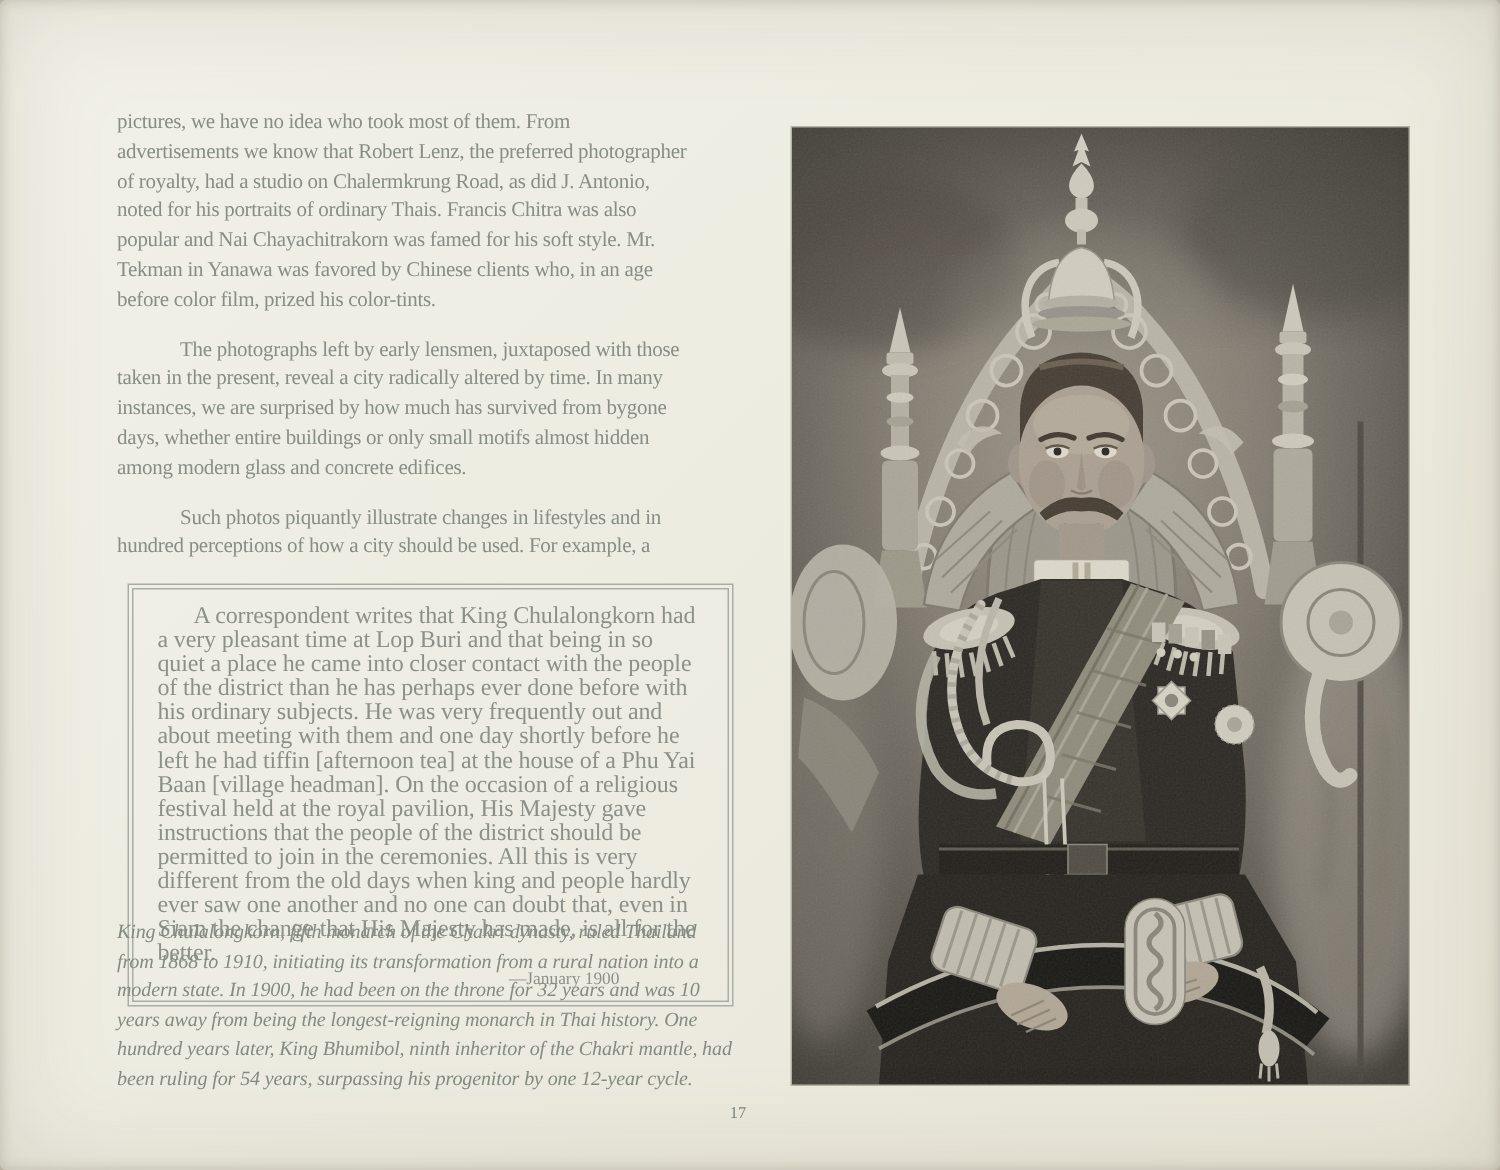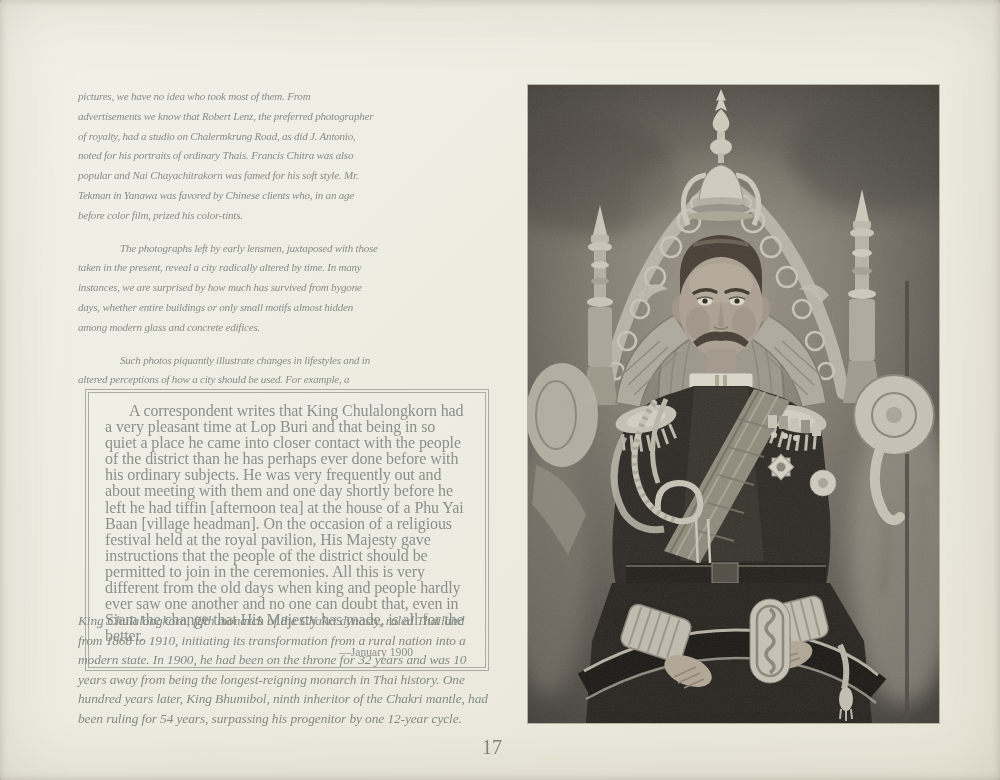--- a/index.html
+++ b/index.html
@@ -12,40 +12,40 @@
     position:absolute; inset:0;
     background: linear-gradient(135deg, #f2f1e8 0%, #edece1 45%, #e9e6d8 100%);
     border-radius:4px;
   }
   .page::after {
     content:""; position:absolute; inset:0; pointer-events:none;
     box-shadow: inset 0 0 70px rgba(130,120,95,0.20), inset 0 0 9px rgba(100,95,80,0.28);
     border-radius:4px;
   }
   .body-text {
-    position:absolute; left:78px; top:87px; width:470px;
-    color:#878e86; font-size:11px; line-height:19.8px; letter-spacing:-0.2px;font-style:italic;
+    position:absolute; left:78px; top:72px; width:470px;
+    color:#878e86; font-size:14px; line-height:19.8px; letter-spacing:-0.2px;
   }
   .para { white-space:pre-line; margin:0 0 13px 0; }
   .para.indent { text-indent:42px; }
   .quote-box {
     position:absolute; left:85px; top:389px; width:404px; box-sizing:border-box;
     border:4px double #a9aea5; padding:10px 16px 8px 16px; color:#8b9189;
     background:rgba(255,255,255,0.08);
   }
   .quote-text { font-size:16px; line-height:16.1px; text-indent:24px; letter-spacing:-0.1px; }
   .quote-attr { font-size:11.6px; text-align:right; padding-right:56px; margin-top:2px; }
   .caption {
     position:absolute; left:78px; top:611px; width:520px;
     font-style:italic; font-size:13.4px; line-height:19.6px; color:#838b82;
     white-space:pre-line; letter-spacing:-0.1px;
   }
   .page-number {
     position:absolute; left:392px; top:736px; width:200px; text-align:center;
-    font-size:20px; color:#7b847c;
+    font-size:11px; color:#7b847c;
   }
   .photo {
     position:absolute; left:528px; top:85px; width:411px; height:638px;
     outline:1px solid rgba(80,75,60,0.35);
     background:#5a564e;
   }
   .photo svg { display:block; width:100%; height:100%; }
 </style>
 </head>
 <body>
@@ -59,21 +59,21 @@
 noted for his portraits of ordinary Thais.  Francis Chitra was also
 popular and Nai Chayachitrakorn was famed for his soft style.  Mr.
 Tekman in Yanawa was favored by Chinese clients who, in an age
 before color film, prized his color-tints.</p>
     <p class="para indent">The photographs left by early lensmen, juxtaposed with those
 taken in the present, reveal a city radically altered by time.  In many
 instances, we are surprised by how much has survived from bygone
 days, whether entire buildings or only small motifs almost hidden
 among modern glass and concrete edifices.</p>
     <p class="para indent">Such photos piquantly illustrate changes in lifestyles and in
-altered perceptions of how a city should be used.  For example, a</p>
+hundred perceptions of how a city should be used.  For example, a</p>
   </div>
 
   <div class="quote-box">
     <div class="quote-text">A correspondent writes that King Chulalongkorn had a very pleasant time at Lop Buri and that being in so quiet a place he came into closer contact with the people of the district than he has perhaps ever done before with his ordinary subjects.  He was very frequently out and about meeting with them and one day shortly before he left he had tiffin [afternoon tea] at the house of a Phu Yai Baan [village headman].  On the occasion of a religious festival held at the royal pavilion, His Majesty gave instructions that the people of the district should be permitted to join in the ceremonies.  All this is very different from the old days when king and people hardly ever saw one another and no one can doubt that, even in Siam the change that His Majesty has made, is all for the better.</div>
     <div class="quote-attr">—January 1900</div>
   </div>
 
   <div class="caption">King Chulalongkorn, fifth monarch of the Chakri dynasty, ruled Thailand
 from 1868 to 1910, initiating its transformation from a rural nation into a
 modern state.  In 1900, he had been on the throne for 32 years and was 10

